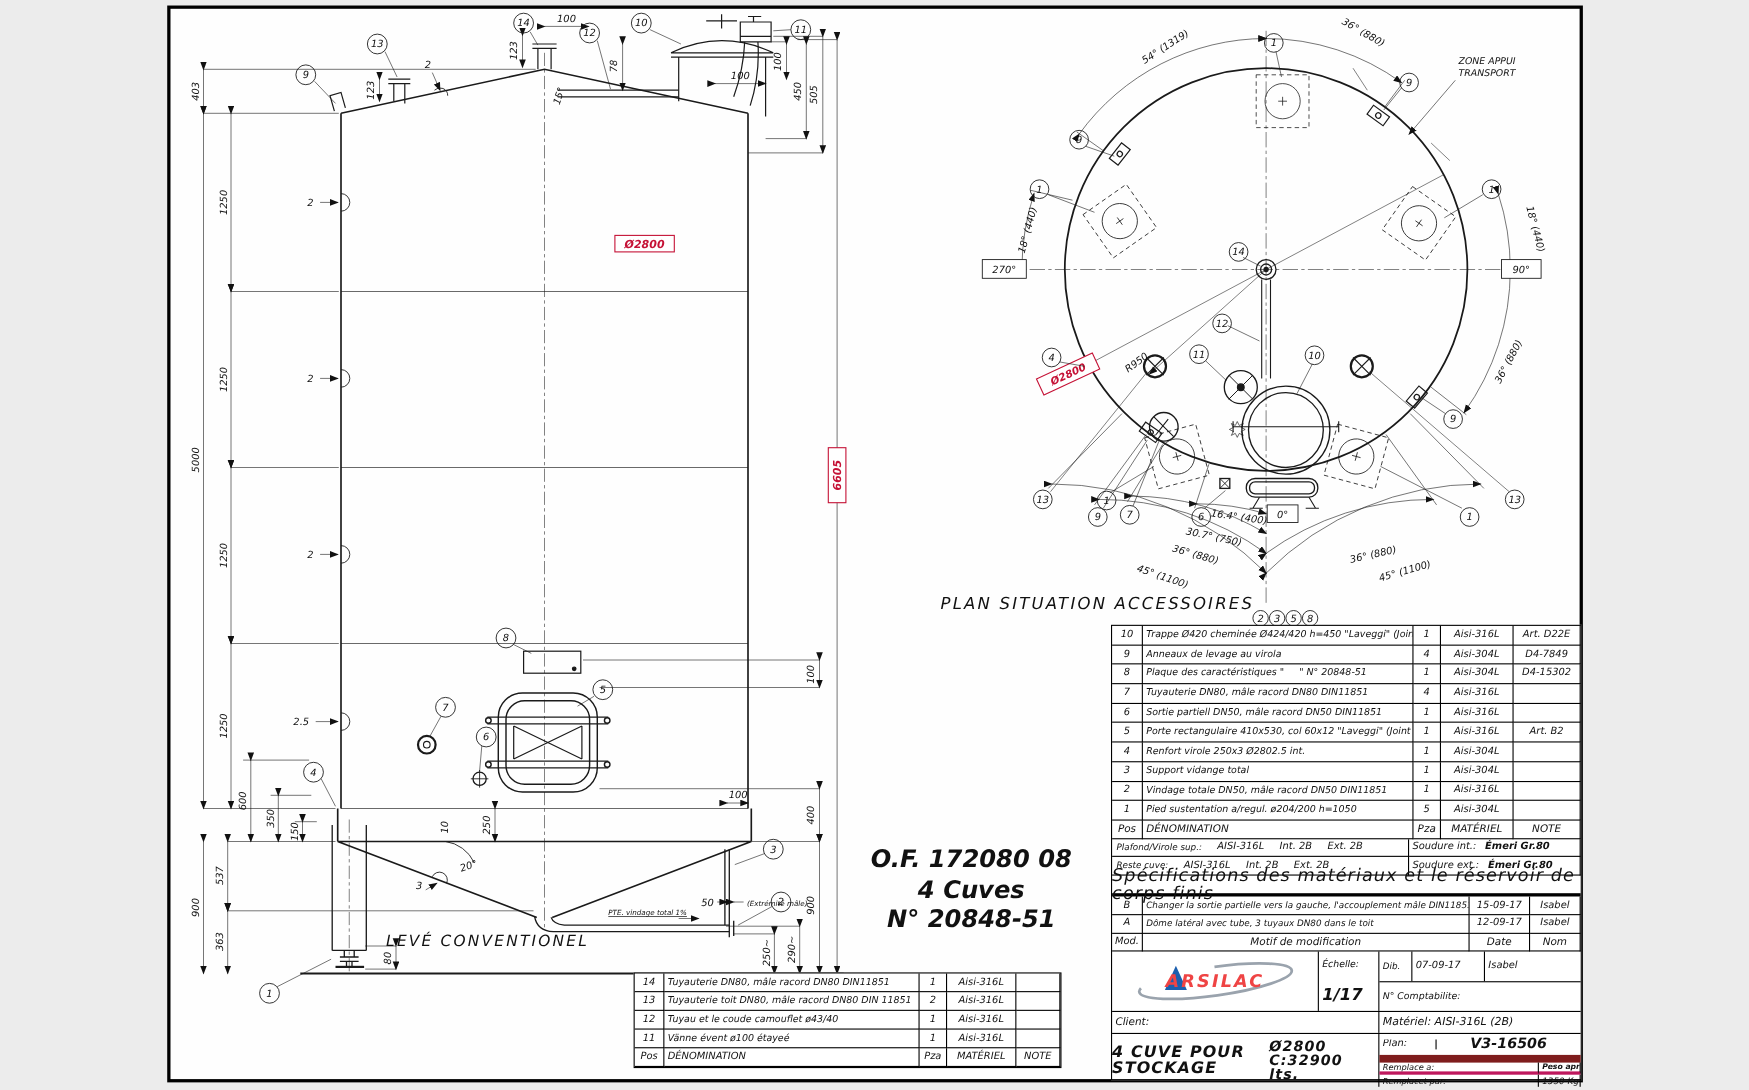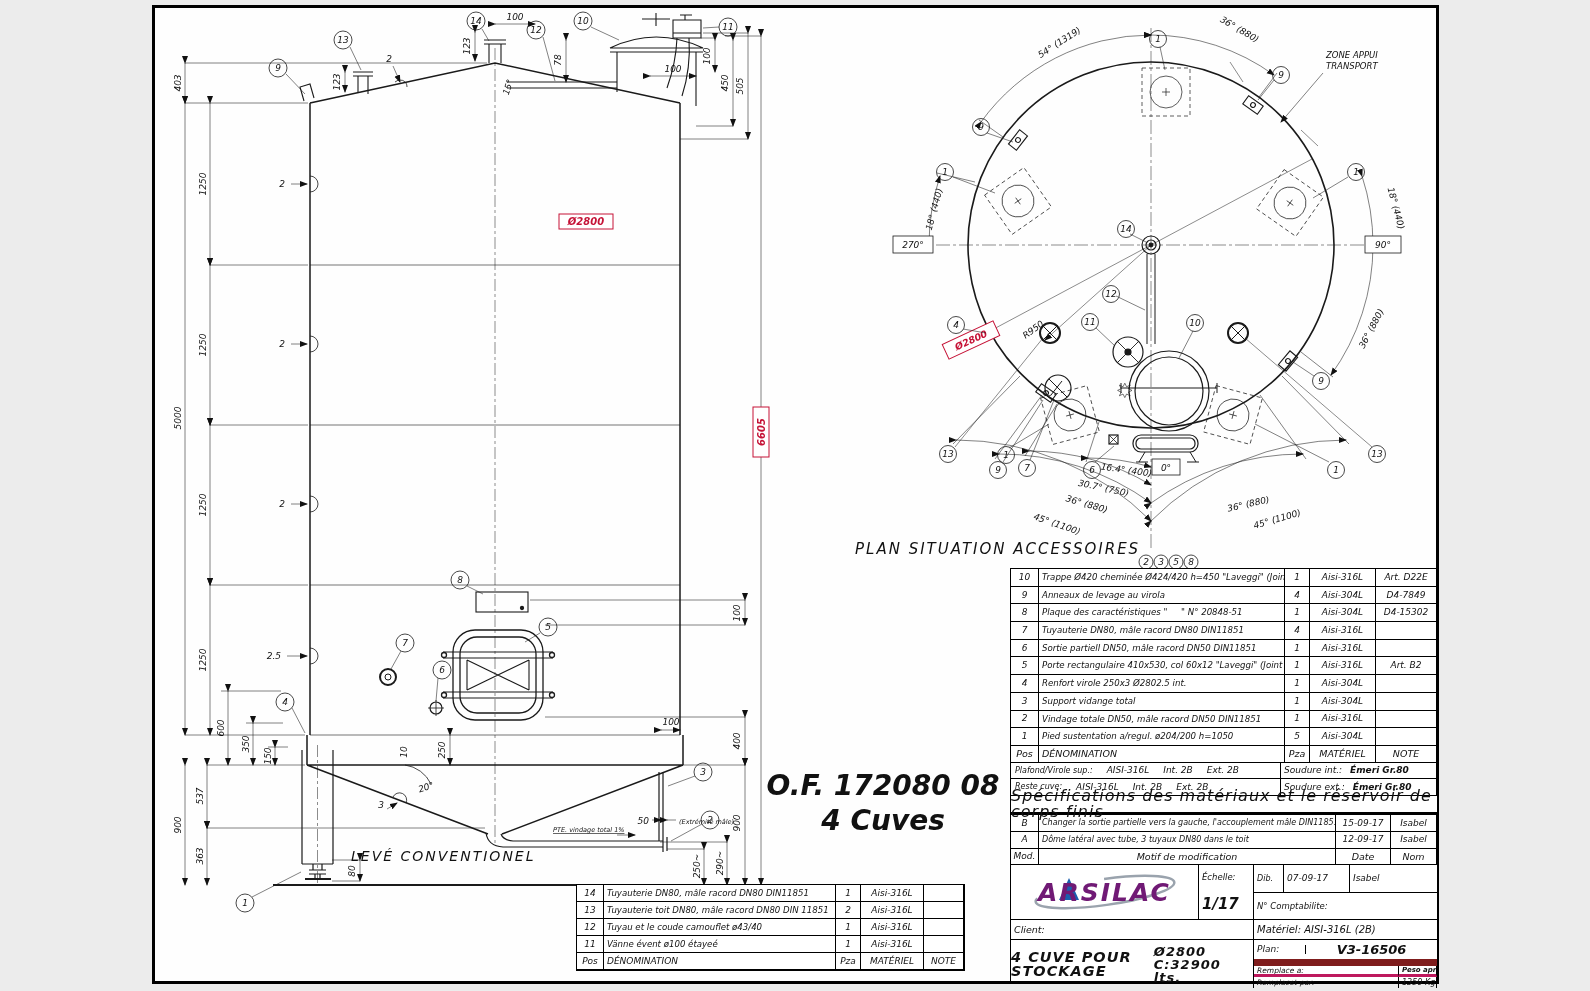--- a/index.html
+++ b/index.html
@@ -38,28 +38,28 @@
   .comptarow{height:26px;display:flex;align-items:center;padding:0 3px;font-size:8.5px}
   .tb2{grid-template-columns:243px 1fr;height:19px;border-top:1px solid #000}
   .tb3{grid-template-columns:243px 1fr;height:41px;border-top:1px solid #000}
   .titlecell{border-right:1px solid #000;display:flex;flex-direction:row;align-items:center;justify-content:center;gap:3px}
   .bigtitle{font-size:14.5px;font-weight:bold;letter-spacing:1px}
   .planrow{display:grid;grid-template-columns:52px 1fr;height:19px;border-bottom:7px solid #7f1d1d;align-items:center}
   .planno{font-size:13px;font-weight:bold}
   .remgrid{display:grid;grid-template-columns:145px 1fr;grid-auto-rows:10.8px;font-size:7.5px}
   .remgrid .c{border-bottom:3px solid #be185d}
   .peso{font-weight:bold;font-size:7px}
-  .logoTxt{font-size:25px;font-weight:bold;font-style:italic;color:#701a75;letter-spacing:2px;position:relative;z-index:2}
+  .logoTxt{font-size:16px;font-weight:bold;font-style:italic;color:#ef4444;letter-spacing:2px;position:relative;z-index:2}
   
   #stable{position:absolute;left:421px;top:876px;width:387px;border:1.5px solid #000;background:#fff;
           font-style:italic;font-size:9px;line-height:1}
   .sgrid{grid-template-columns:27px 232px 25px 63px 1fr;grid-auto-rows:17px}
   
   #ofnote{position:absolute;left:600px;top:760px;width:256px;text-align:center;
-          font-style:italic;font-weight:bold;font-size:28px;line-height:1.25;white-space:nowrap}
+          font-style:italic;font-weight:bold;font-size:22px;line-height:1.25;white-space:nowrap}
 </style>
 </head>
 <body>
 
 <div id="sheet">
 
   <svg style="left:0;top:0" width="620" height="920" viewBox="0 0 620 920">
     <defs>
       <marker id="ar" markerWidth="10" markerHeight="8" refX="7" refY="3" orient="auto" markerUnits="userSpaceOnUse">
         <path d="M0,0 L8,3 L0,6 Z" fill="#111"></path>
@@ -424,20 +424,21 @@
       </g>
     </g>
   </svg>
 
   <div class="cap" style="left:700px;top:532px;font-size:15px">PLAN SITUATION ACCESSOIRES</div>
   <div class="cap" style="left:196px;top:840px">LEVÉ CONVENTIONEL</div>
 
   <div id="ofnote">
     <div>O.F. 172080 08</div>
     <div>4 Cuves</div>
+    <div>N° 20848-51</div>
   </div>
 
   <div id="rblock">
 
     <div class="grid ptable">
       <div class="c cc">10</div>
         <div class="c den">Trappe Ø420 cheminée Ø424/420 h=450 "Laveggi" (Joint NBR)</div>
         <div class="c cc">1</div>
         <div class="c cc">Aisi-316L</div>
         <div class="c cc">Art. D22E</div>

